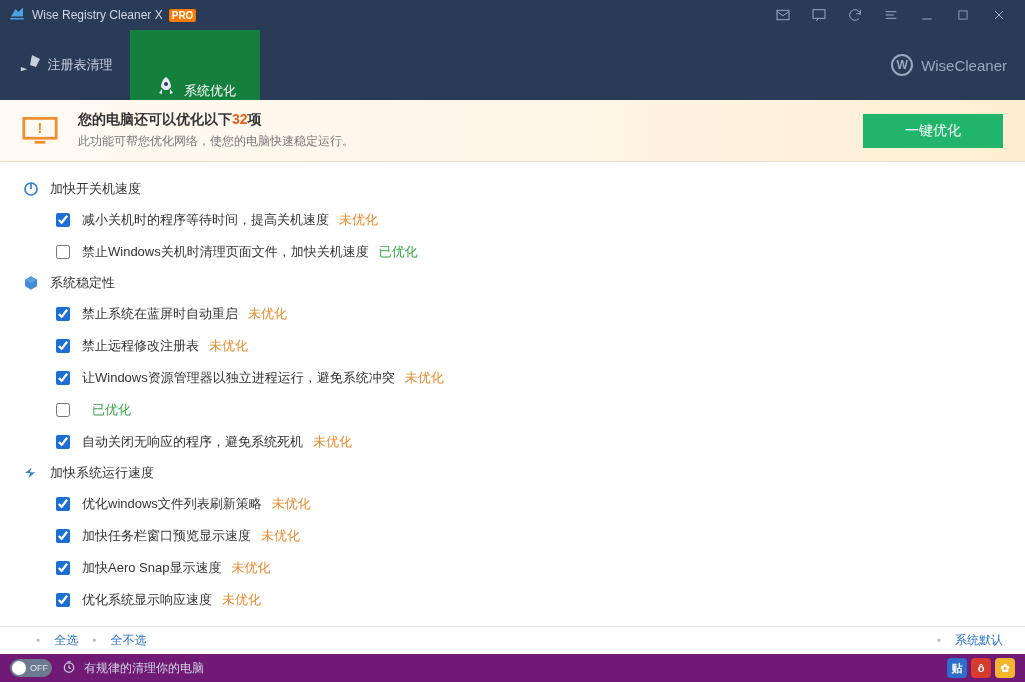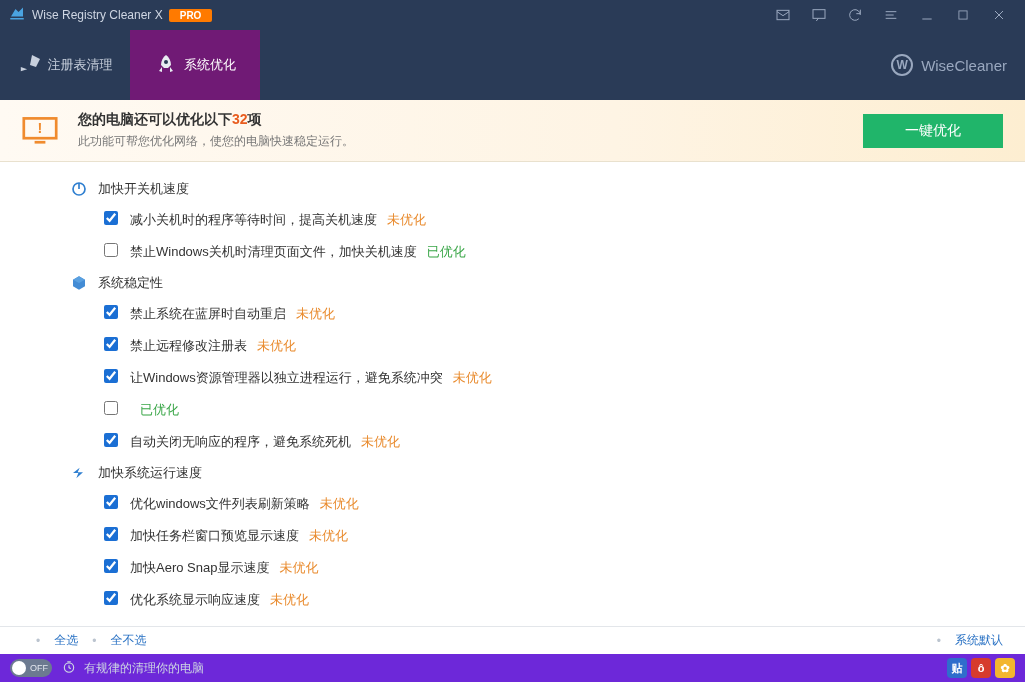--- a/index.html
+++ b/index.html
@@ -1,62 +1,62 @@
 <!DOCTYPE html>
 <html><head>
 <meta charset="utf-8">
 <style>
 * { margin: 0; padding: 0; box-sizing: border-box; font-family: "Microsoft YaHei", "PingFang SC", sans-serif; }
 body { width: 1025px; height: 682px; background: #fff; overflow: hidden; display: flex; flex-direction: column; }
 
 
 .titlebar { height: 30px; background: #2a3b57; display: flex; align-items: center; padding: 0 8px; color: #cfd6e3; font-size: 12px; }
 .titlebar .app-icon { width: 18px; height: 18px; margin-right: 6px; }
-.titlebar .pro-badge { background: #ff7a00; color: #fff; font-size: 10px; padding: 1px 11px; border-radius: 2px; margin-left: 6px; font-weight: bold; }
+.titlebar .pro-badge { background: #ff7a00; color: #fff; font-size: 10px; padding: 1px 3px; border-radius: 2px; margin-left: 6px; font-weight: bold; }
 .titlebar .spacer { flex: 1; }
 .titlebar .tb-icon { width: 36px; height: 30px; display: flex; align-items: center; justify-content: center; cursor: pointer; }
 .titlebar .tb-icon svg { stroke: #9aa8bf; }
 
 
 .navbar { height: 70px; background: #2a3b57; display: flex; align-items: stretch; }
 .nav-tab { width: 130px; display: flex; flex-direction: row; align-items: center; justify-content: center; color: #c8d0dd; font-size: 13px; cursor: pointer; gap: 6px; }
-.nav-tab.active { background: #701a75; color: #fff; }
+.nav-tab.active { background: #15803d; color: #fff; align-items: flex-end; }
 .nav-tab .nav-icon { height: 26px; display: flex; align-items: center; justify-content: center; }
 .navbar .nav-spacer { flex: 1; }
 .brand { display: flex; align-items: center; color: #9aa8bf; font-size: 15px; padding-right: 18px; gap: 8px; }
 .brand-circle { width: 22px; height: 22px; border: 2px solid #9aa8bf; border-radius: 50%; display: flex; align-items: center; justify-content: center; font-size: 12px; font-weight: bold; }
 
 
 .banner { height: 62px; background: linear-gradient(90deg, #fffaf3 0%, #fef4e4 60%, #fdeed1 100%); border-bottom: 1px solid #e9e1ce; display: flex; align-items: center; padding: 0 22px; }
 .banner-icon { width: 36px; height: 30px; margin-right: 20px; }
 .banner-text { flex: 1; }
 .banner-title { font-size: 14px; color: #333; font-weight: 600; }
 .banner-title .count { color: #e85c1e; }
 .banner-sub { font-size: 12px; color: #777; margin-top: 4px; }
 .optimize-btn { background: #20b56a; color: #fff; border: none; width: 140px; height: 34px; font-size: 14px; cursor: pointer; }
 
 
-.content { flex: 1; overflow-y: auto; padding: 12px 0 8px 0; margin-left: 48px; }
+.content { flex: 1; overflow-y: auto; padding: 12px 0 8px 0; }
 .group-header { display: flex; align-items: center; padding: 6px 22px; font-size: 13px; color: #333; font-weight: 500; }
 .group-header .gh-icon { width: 18px; height: 18px; margin-right: 10px; display: flex; align-items: center; justify-content: center; }
-.item-row { display: flex; align-items: flex-start; padding: 7px 22px 7px 56px; font-size: 13px; color: #333; }
+.item-row { display: flex; align-items: center; padding: 7px 22px 7px 56px; font-size: 13px; color: #333; }
 .item-row input[type=checkbox] { width: 14px; height: 14px; margin-right: 12px; accent-color: #1b6fd4; cursor: pointer; }
 .item-row .item-text { }
 .item-row .status { margin-left: 10px; font-size: 13px; }
 .status.not { color: #e98b2e; }
 .status.done { color: #3aa648; }
 
 
 .bottom-links { height: 28px; border-top: 1px solid #e3e6ea; display: flex; align-items: center; padding: 0 22px; font-size: 12px; }
 .bottom-links a { color: #2770c3; text-decoration: none; cursor: pointer; }
 .bottom-links .sep { color: #bbc4cf; margin: 0 14px; }
 .bottom-links .bl-spacer { flex: 1; }
 
 
-.statusbar { height: 28px; background: #6d28d9; display: flex; align-items: center; color: #cdd5e2; font-size: 12px; padding: 0 10px; }
+.statusbar { height: 28px; background: #701a75; display: flex; align-items: center; color: #cdd5e2; font-size: 12px; padding: 0 10px; }
 .toggle { width: 42px; height: 18px; background: #6c7a90; border-radius: 9px; position: relative; margin-right: 10px; cursor: pointer; display: flex; align-items: center; }
 .toggle .knob { width: 14px; height: 14px; background: #fff; border-radius: 50%; position: absolute; left: 2px; }
 .toggle .off-text { position: absolute; right: 4px; font-size: 9px; color: #e3e7ee; }
 .statusbar .clock-icon { margin-right: 8px; }
 .statusbar .sb-spacer { flex: 1; }
 .sb-badge { width: 20px; height: 20px; border-radius: 4px; margin-left: 4px; display: flex; align-items: center; justify-content: center; font-size: 11px; color: #fff; font-weight: bold; }
 .sb-badge.blue { background: #2f6dcc; }
 .sb-badge.red { background: #d63b2d; }
 .sb-badge.yellow { background: #f3b62f; }
 

